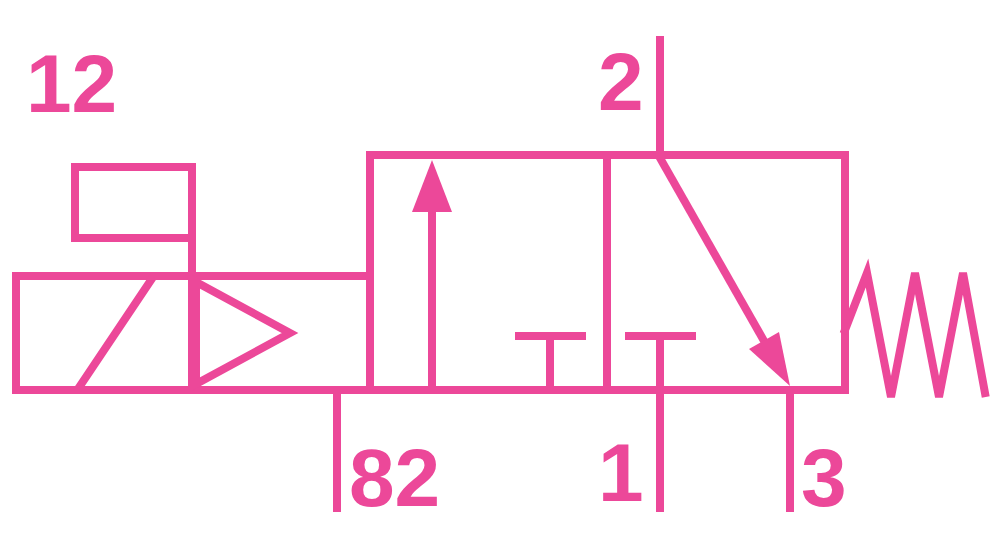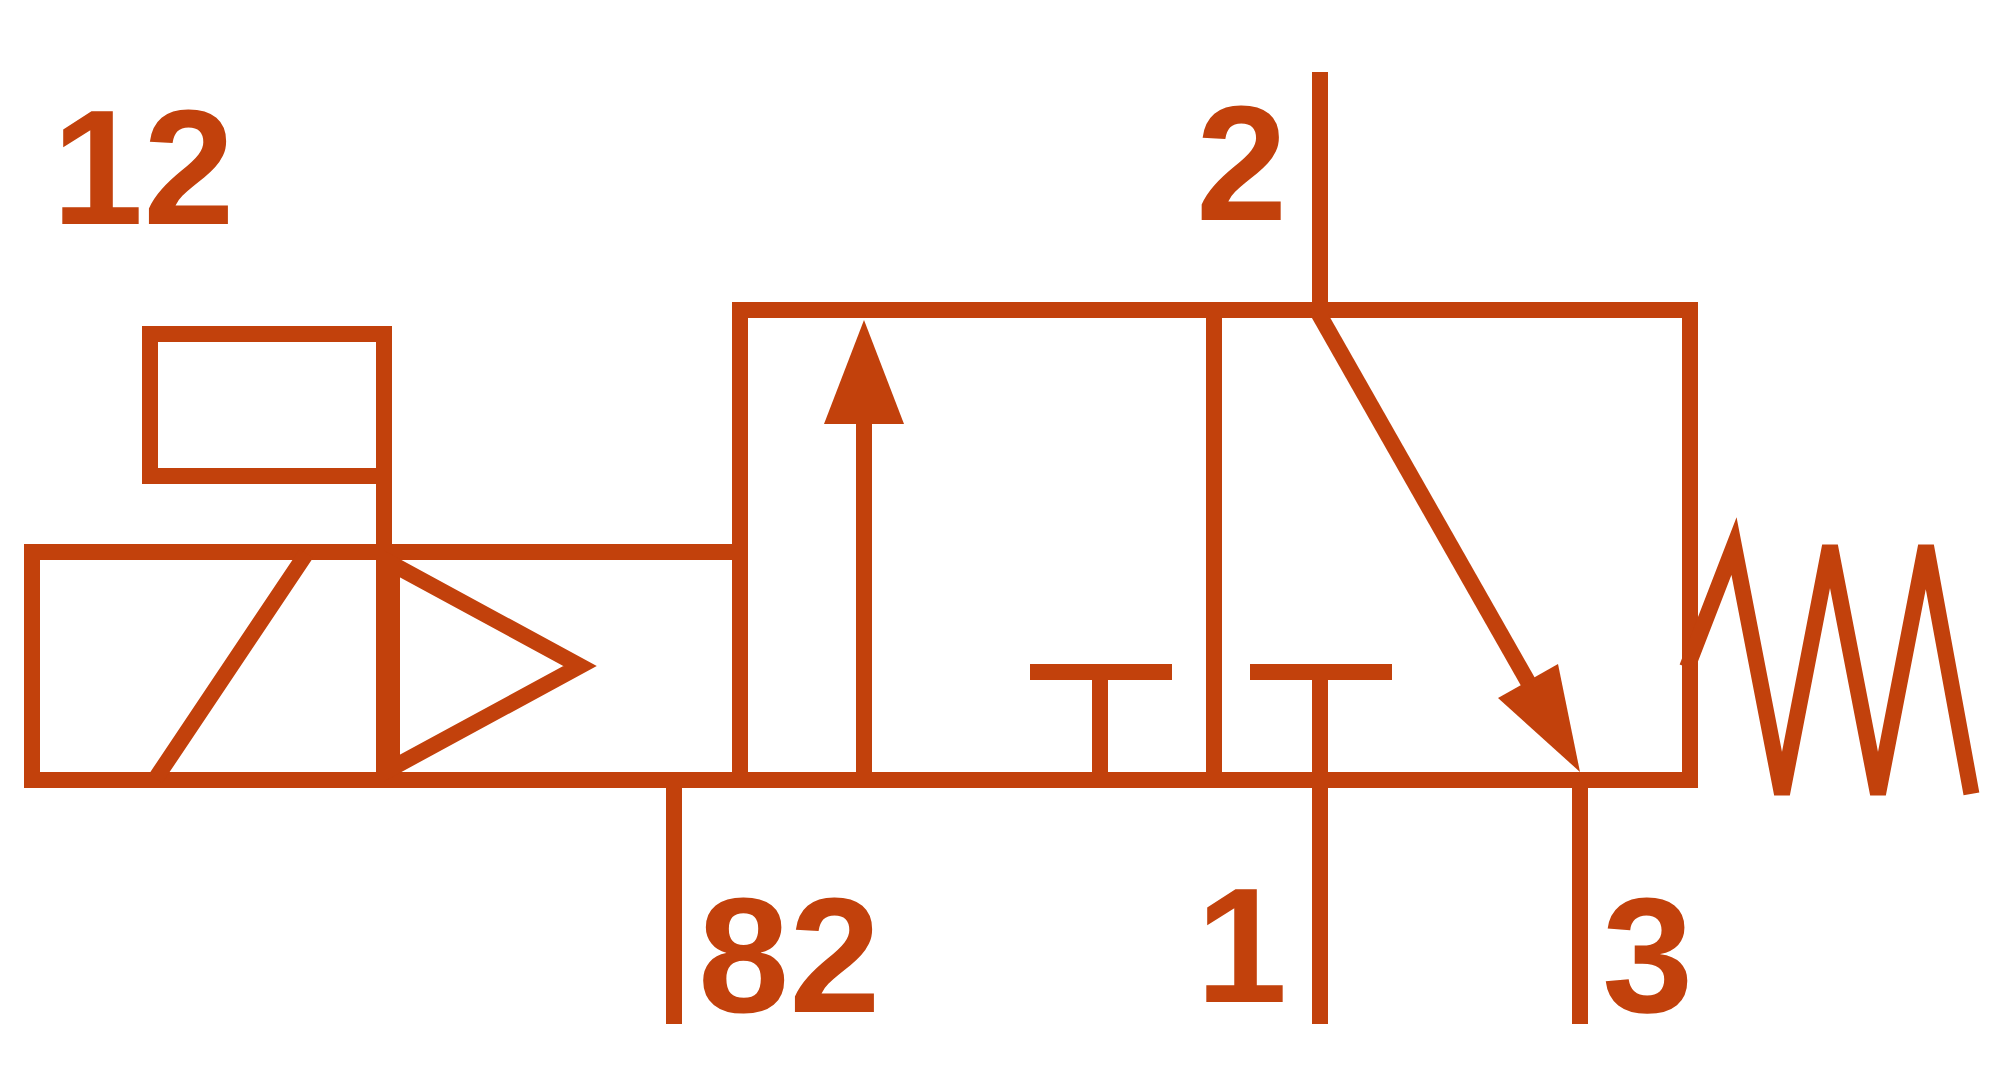--- a/index.html
+++ b/index.html
@@ -7,21 +7,21 @@
     padding: 0;
     width: 1000px;
     height: 542px;
     background: #ffffff;
     overflow: hidden;
   }
   .stage {
     position: relative;
     width: 1000px;
     height: 542px;
-    color: #c2410c;
+    color: #ec4899;
   }
   svg { display: block; }
   .stroke {
     fill: none;
     stroke: currentColor;
     stroke-width: 8;
     stroke-linecap: square;
     stroke-linejoin: miter;
   }
   .fillshape {

